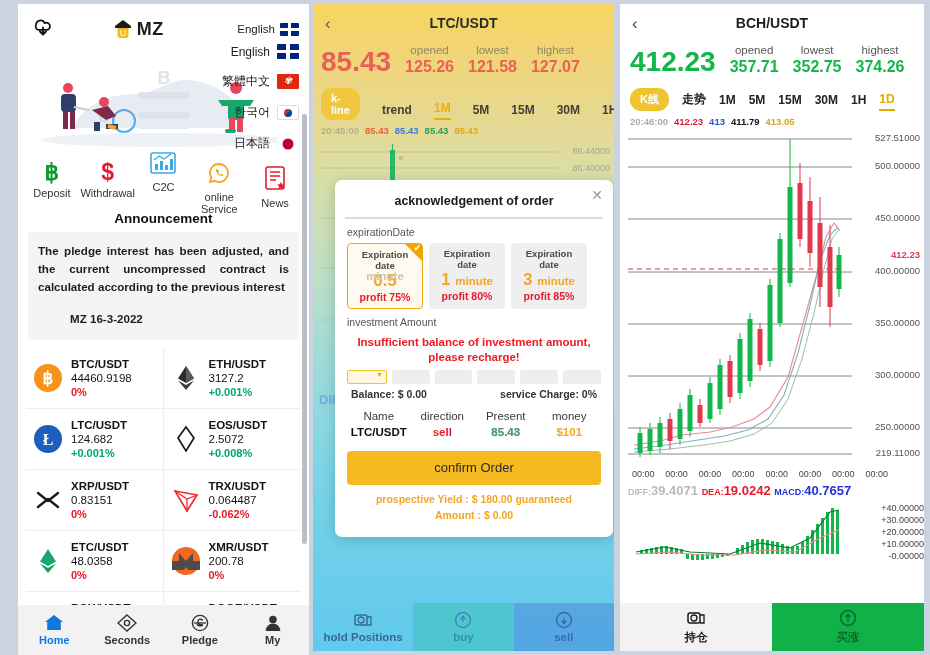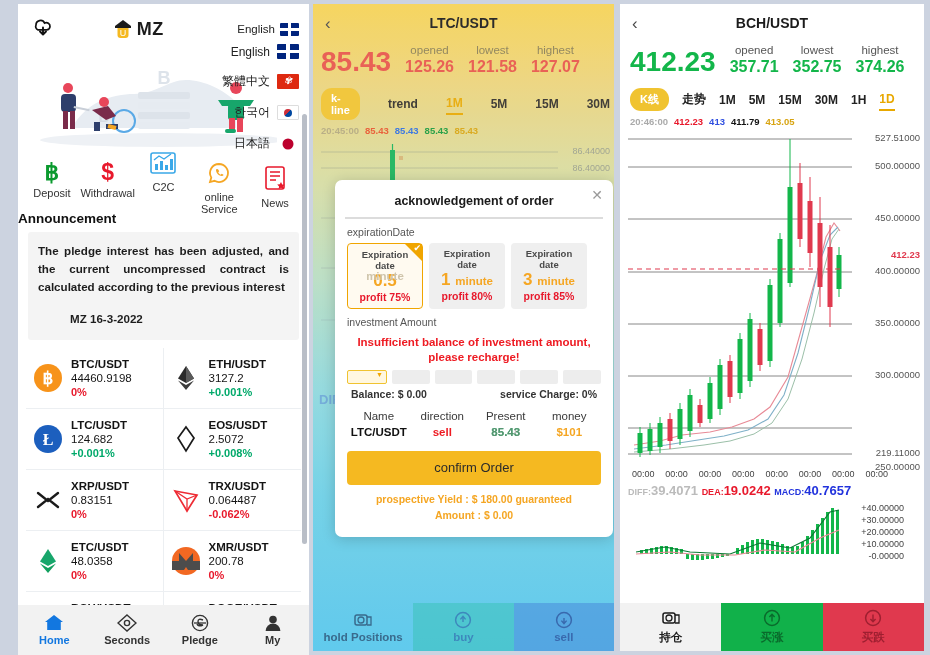--- a/index.html
+++ b/index.html
@@ -66,21 +66,21 @@
   .quick-row { display: flex; justify-content: space-around; align-items: flex-start; padding: 4px 6px 0; }
   .quick { display: flex; flex-direction: column; align-items: center; width: 60px; }
   .quick .gl { font-size: 23px; line-height: 26px; font-weight: bold; }
   .quick .ql { font-size: 11px; color: #333; margin-top: 2px; text-align: center; }
   .q-deposit .gl { color: #0a9a2e; }
   .q-withdraw .gl { color: #e8192c; }
   .q-c2c { margin-top: -8px; }
   .q-service { margin-top: 2px; }
   .q-news { margin-top: 6px; }
 
-  .ann-title { text-align: left; font-size: 13.5px; font-weight: bold; color: #111; margin-top: -4px; }
+  .ann-title { text-align: center; font-size: 13.5px; font-weight: bold; color: #111; margin-top: -4px; }
   .ann-box {
     margin: 6px 10px 0; background: #f4f4f4; border-radius: 3px;
     padding: 10px 10px 12px; font-size: 11.6px; color: #1d1d1d;
     line-height: 1.55; text-align: justify; font-weight: bold;
   }
   .ann-date { margin-top: 14px; font-size: 11.6px; font-weight: bold; padding-left: 32px; }
 
   .coin-grid { display: flex; flex-wrap: wrap; padding: 8px 8px 0; gap: 0; }
   .coin-cell {
     width: 50%; display: flex; align-items: center; gap: 9px;
@@ -112,21 +112,21 @@
   }
   .p2-head { padding: 8px 12px 0; }
   .p2-bar { display: flex; align-items: center; position: relative; height: 22px; }
   .back-chev { font-size: 17px; color: #4a4a4a; line-height: 1; }
   .p2-title { position: absolute; left: 0; right: 0; text-align: center; font-size: 14px; font-weight: bold; color: #1b1b1b; }
   .p2-prices { display: flex; align-items: flex-end; gap: 14px; padding: 10px 14px 0 8px; }
   .p2-last { font-size: 28px; font-weight: bold; color: #e8564a; line-height: 1; }
   .p2-stat { display: flex; flex-direction: column; align-items: center; }
   .p2-stat .k { font-size: 11.5px; color: #8a7f55; }
   .p2-stat .v { font-size: 16px; font-weight: bold; color: #e8564a; margin-top: 2px; }
-  .p2-tabs { display: flex; align-items: center; gap: 10px; padding: 12px 10px 0 8px; }
+  .p2-tabs { display: flex; align-items: flex-end; gap: 4px; padding: 12px 10px 0 8px; }
   .chip {
     background: #f0c330; color: #fff; font-size: 11px; font-weight: bold;
     padding: 4px 10px; border-radius: 11px;
   }
   .p2-tabs .t { font-size: 12px; color: #33302a; font-weight: bold; padding: 3px 0; margin-left: 18px; }
   .p2-tabs .t.sel { color: #e8a800; border-bottom: 2px solid #e8a800; }
   .ohlc { display: flex; gap: 6px; font-size: 9.5px; font-weight: bold; padding: 5px 0 0 8px; }
   .ohlc .tm { color: #b4a97e; }
   .ohlc .o { color: #e8562e; } .ohlc .h { color: #2f6fe0; }
   .ohlc .l { color: #1a9a3c; } .ohlc .c { color: #d8a411; }
@@ -211,21 +211,21 @@
   .ohlc3 .tm { color: #aaa; }
   .ohlc3 .o { color: #e8192c; } .ohlc3 .h { color: #2f4fe0; }
   .ohlc3 .l { color: #111; } .ohlc3 .c { color: #d8a411; }
   .p3-chart { position: relative; height: 340px; }
   .p3-ax { position: absolute; right: 4px; font-size: 9.5px; color: #555; }
   .p3-time { display: flex; justify-content: space-between; padding: 2px 36px 0 12px; font-size: 9px; color: #444; }
   .macd3 { font-size: 13px; font-weight: bold; padding: 4px 0 0 8px; }
   .macd3 .diff { color: #bbb; } .macd3 .dea { color: #e8192c; } .macd3 .mc { color: #2233dd; }
   .macd3 .lbl { font-size: 9px; }
   .p3-macdchart { position: relative; height: 105px; }
-  .p3-max { position: absolute; right: 20px; font-size: 9px; color: #444; }
+  .p3-max { position: absolute; right: 0; font-size: 9px; color: #444; }
   .p3-bottom { position: absolute; left: 0; bottom: 0; width: 304px; height: 48px; display: flex; }
   .pb3 { flex: 1; display: flex; flex-direction: column; align-items: center; justify-content: center; gap: 3px; font-size: 11.5px; font-weight: bold; }
   .pb3-hold { background: #f2f2f2; color: #1a1a1a; }
   .pb3-up { background: #11b14a; color: #0a6b2c; }
   .pb3-dn { background: #e0394e; color: #9e1f30; }
 </style>
 </head>
 <body>
 
 <div class="stage">
@@ -828,21 +828,21 @@
               <rect x="216.5" y="128" width="5" height="34" fill="#13b64a"></rect>
           </g>
           <line x1="8" y1="142" x2="222" y2="142" stroke="#e0394e" stroke-width="1.1" stroke-dasharray="5 4"></line>
         </svg>
         <span class="p3-ax" style="top:5px;">527.51000</span>
         <span class="p3-ax" style="top:33px;">500.00000</span>
         <span class="p3-ax" style="top:85px;">450.00000</span>
         <span class="p3-ax" style="top:138px;">400.00000</span>
         <span class="p3-ax" style="top:190px;">350.00000</span>
         <span class="p3-ax" style="top:242px;">300.00000</span>
-        <span class="p3-ax" style="top:294px;margin-top:40px;">250.00000</span>
+        <span class="p3-ax" style="top:294px;">250.00000</span>
         <span class="p3-ax" style="top:320px;">219.11000</span>
         <span class="p3-ax" style="top:122px; color:#e0394e; font-weight:bold;">412.23</span>
       </div>
 
       <div class="p3-time">
         <span>00:00</span>
         <span>00:00</span>
         <span>00:00</span>
         <span>00:00</span>
         <span>00:00</span>
@@ -919,25 +919,18 @@
             </svg>
           <span>持仓</span>
         </div>
         <div class="pb3 pb3-up">
           <svg width="18" height="18" viewBox="0 0 18 18">
               <circle cx="9" cy="9" r="7.4" fill="none" stroke="#0a6b2c" stroke-width="1.5"></circle>
               <path d="M9 12.6V5.4M6.4 8 9 5.2 11.6 8" fill="none" stroke="#0a6b2c" stroke-width="1.4"></path>
             </svg>
           <span>买涨</span>
         </div>
-        <div class="pb3 pb3-dn">
-          <svg width="18" height="18" viewBox="0 0 18 18">
-              <circle cx="9" cy="9" r="7.4" fill="none" stroke="#9e1f30" stroke-width="1.5"></circle>
-              <path d="M9 5.4v7.2M6.4 10 9 12.8 11.6 10" fill="none" stroke="#9e1f30" stroke-width="1.4"></path>
-            </svg>
-          <span>买跌</span>
-        </div>
       </div>
 
     </div>
   </div>
 
 </div>
 
 </body></html>

